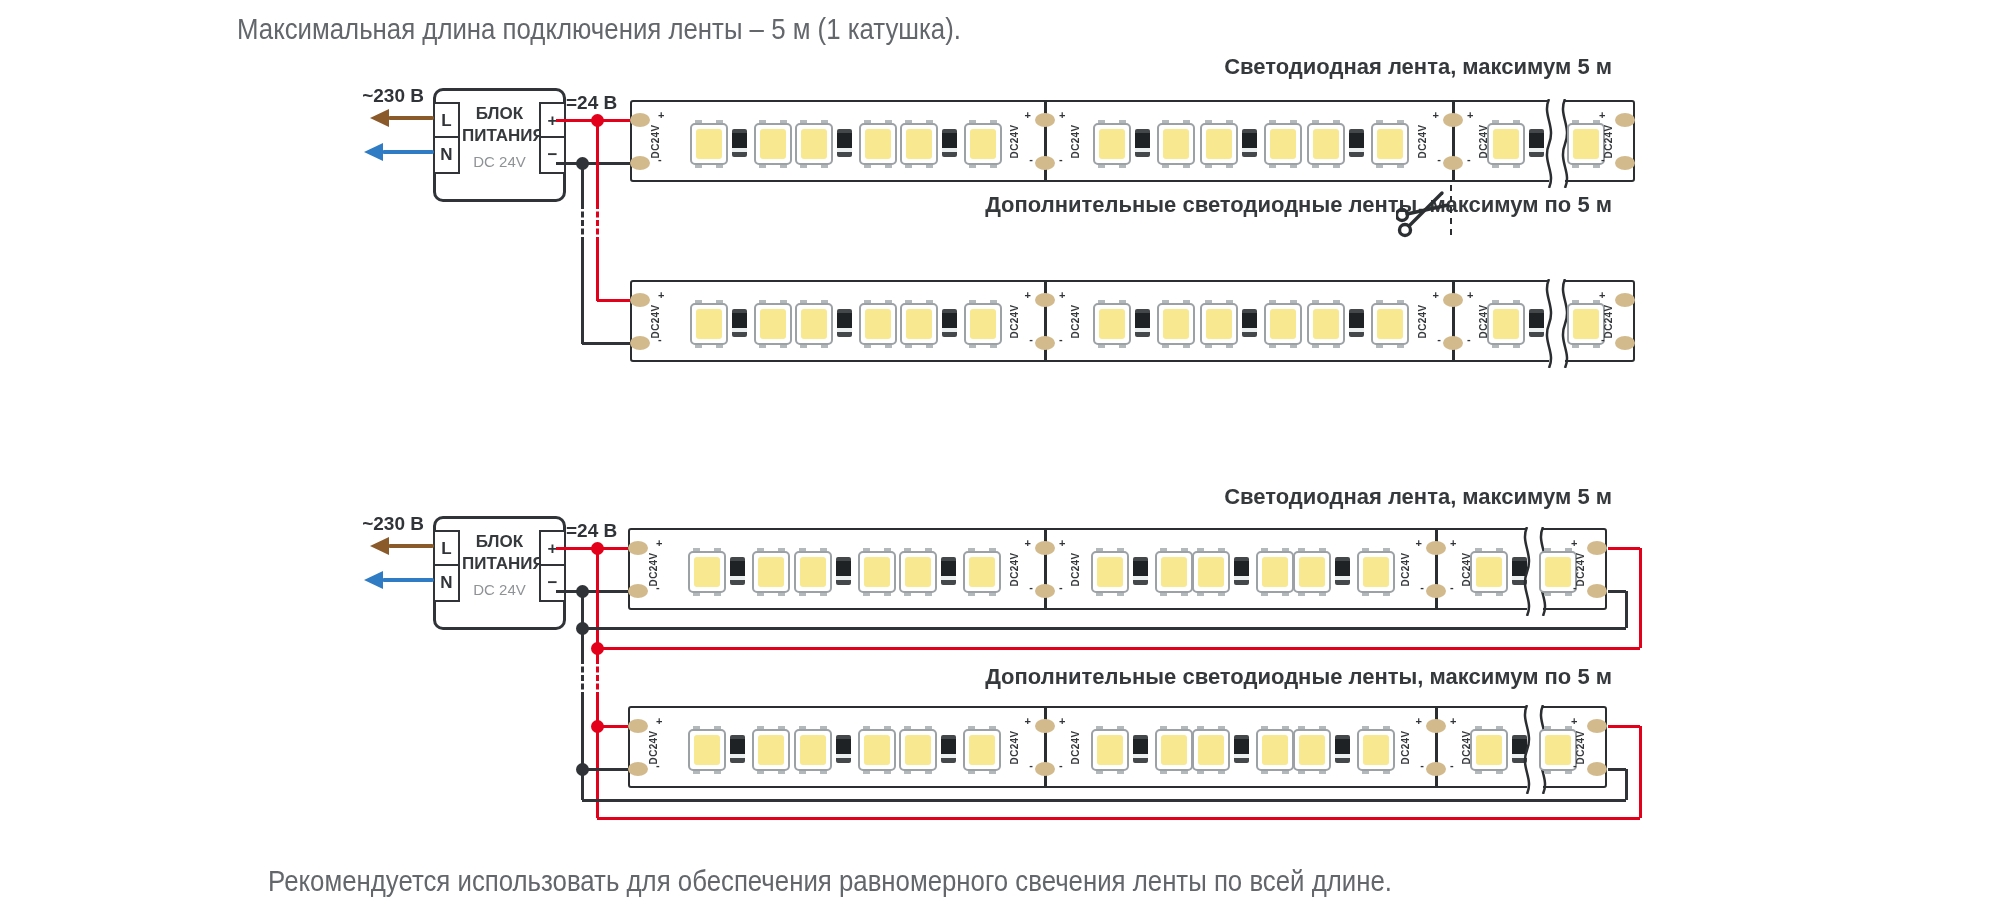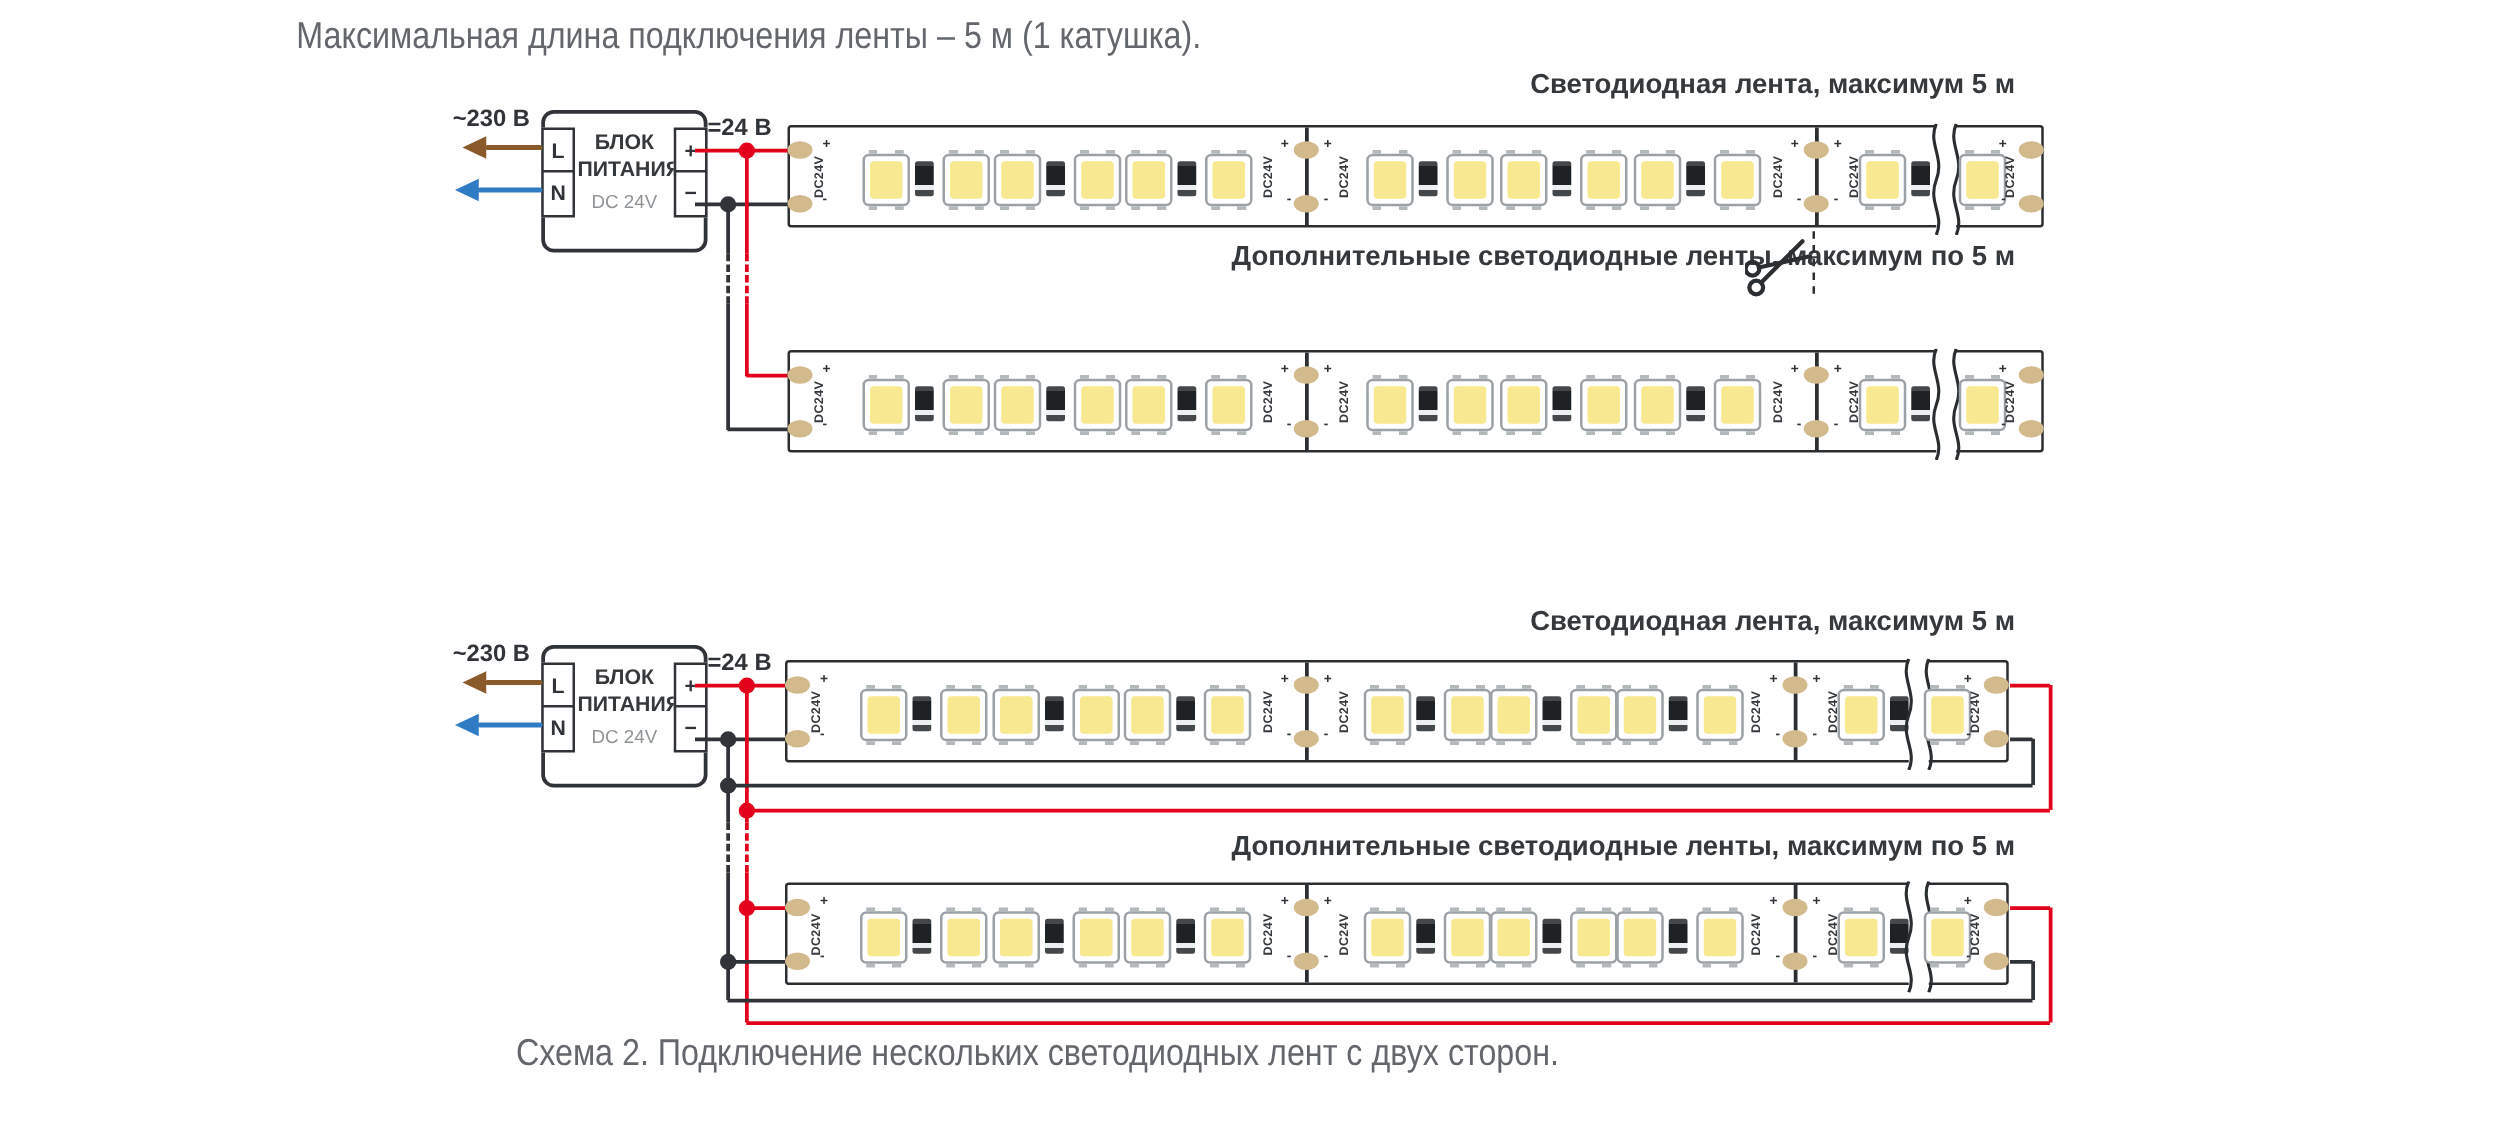--- a/index.html
+++ b/index.html
@@ -87,22 +87,22 @@
   </div>
   <div class="abs lbl-bold" style="left:290px;top:513px;width:134px;text-align:right;">~230 В</div>
   <div class="abs lbl-bold" style="left:566px;top:520px;">=24 В</div>
   <div class="abs shaft" style="left:388px;top:544px;width:46px;background:var(--brown);"></div>
   <div class="abs head" style="left:370px;top:537px;border-right:19px solid var(--brown);"></div>
   <div class="abs shaft" style="left:382px;top:578px;width:52px;background:var(--blue);"></div>
   <div class="abs head" style="left:364px;top:571px;border-right:19px solid var(--blue);"></div>
 
   <div class="abs hdr" style="left:612px;top:664px;width:1000px;">Дополнительные светодиодные ленты, максимум по 5 м</div>
 
-  <div class="abs center-wrap" style="top:826px;">
-    <div class="gray-caption squeeze">Схема 2. Подключение нескольких светодиодных лент с двух сторон.</div>
+  <div class="abs center-wrap" style="top:864px;">
+    <div class="gray-caption squeeze">Рекомендуется использовать для обеспечения равномерного свечения ленты по всей длине.</div>
   </div>
 
   <div id="gen">
       <div class="abs wh r" style="left: 556px; top: 119px; width: 84px;"></div>
       <div class="abs wh d" style="left: 556px; top: 162px; width: 84px;"></div>
       <div class="abs wv r" style="left: 596px; top: 120px; height: 83px;"></div>
       <div class="abs dashv r" style="left: 596px; top: 203px; height: 40px;"></div>
       <div class="abs wv r" style="left: 596px; top: 243px; height: 58px;"></div>
       <div class="abs wv d" style="left: 581px; top: 163px; height: 40px;"></div>
       <div class="abs dashv d" style="left: 581px; top: 203px; height: 40px;"></div>

